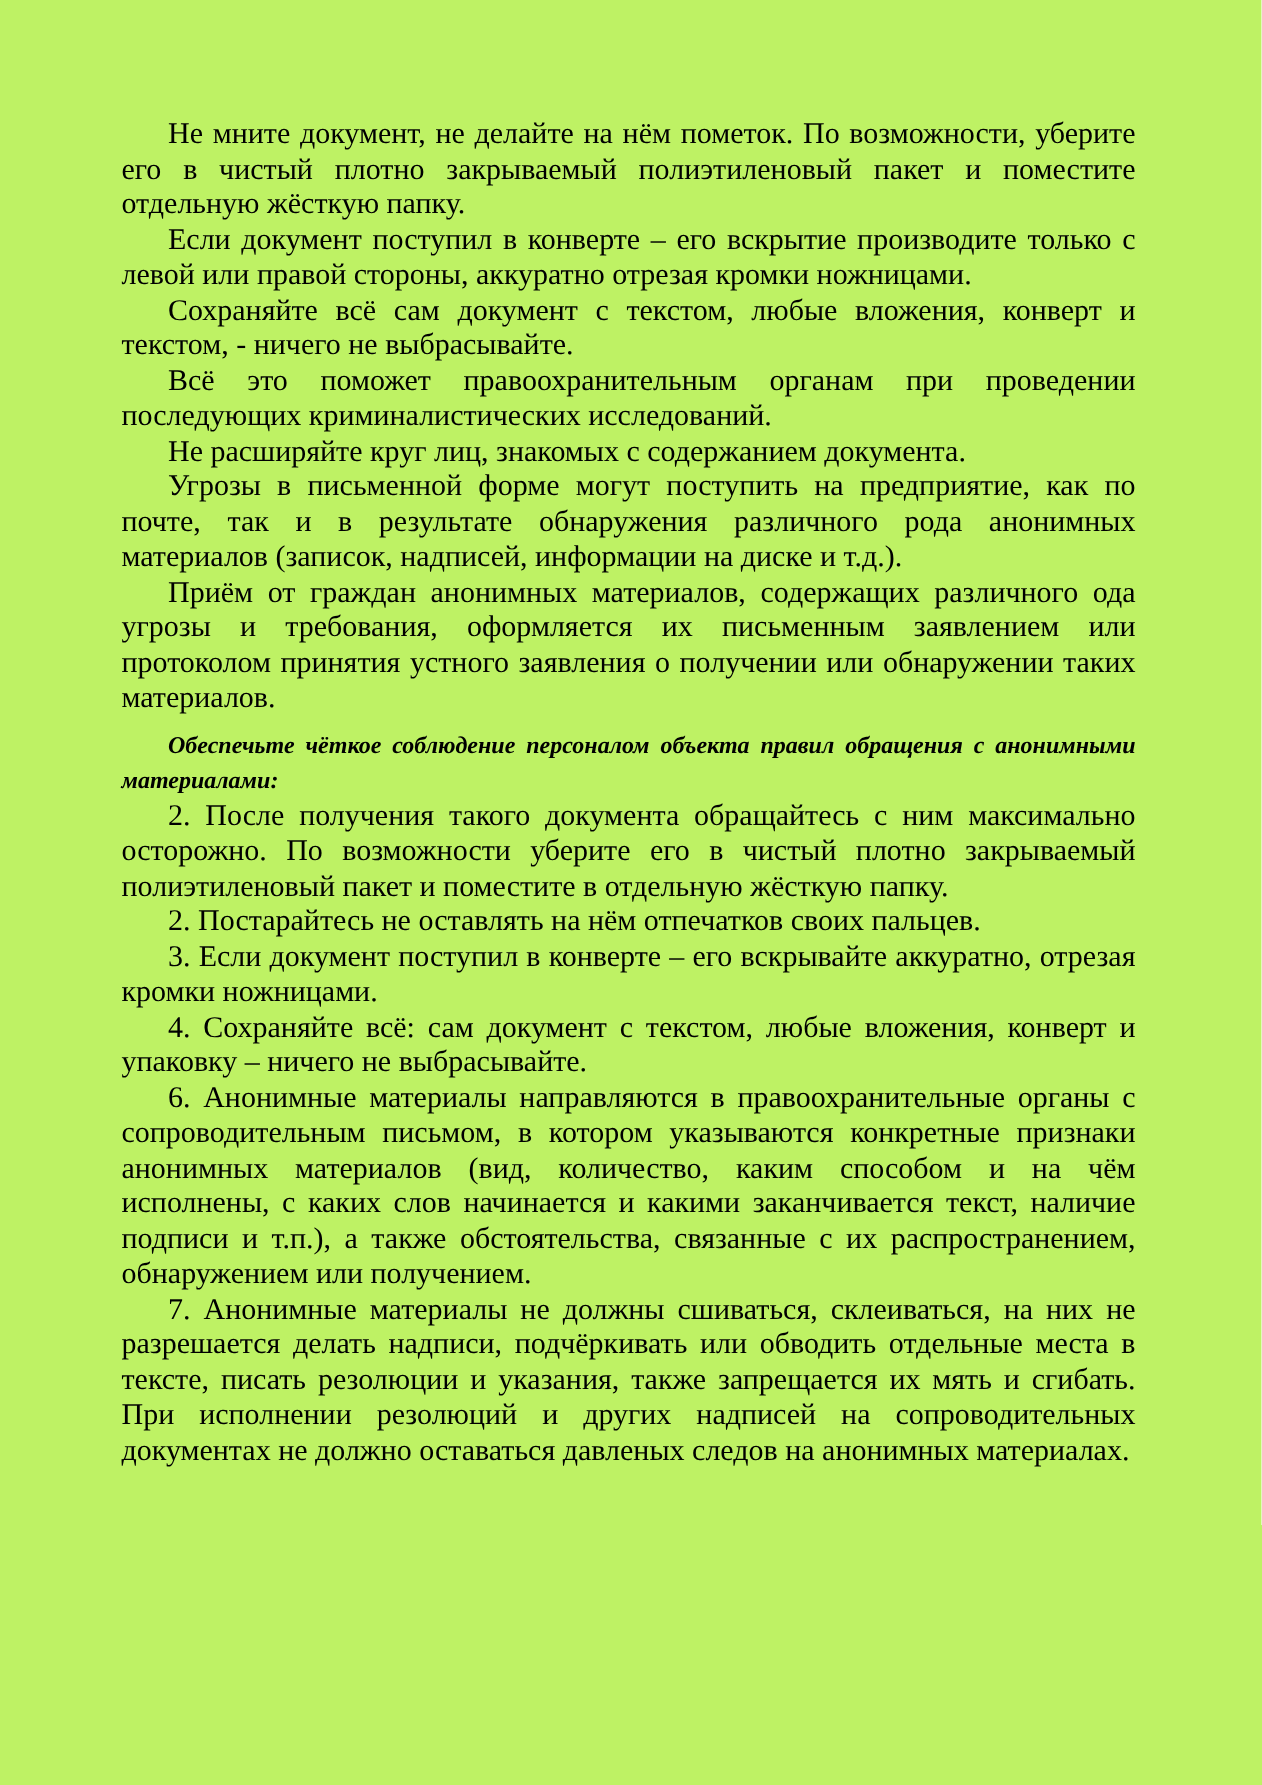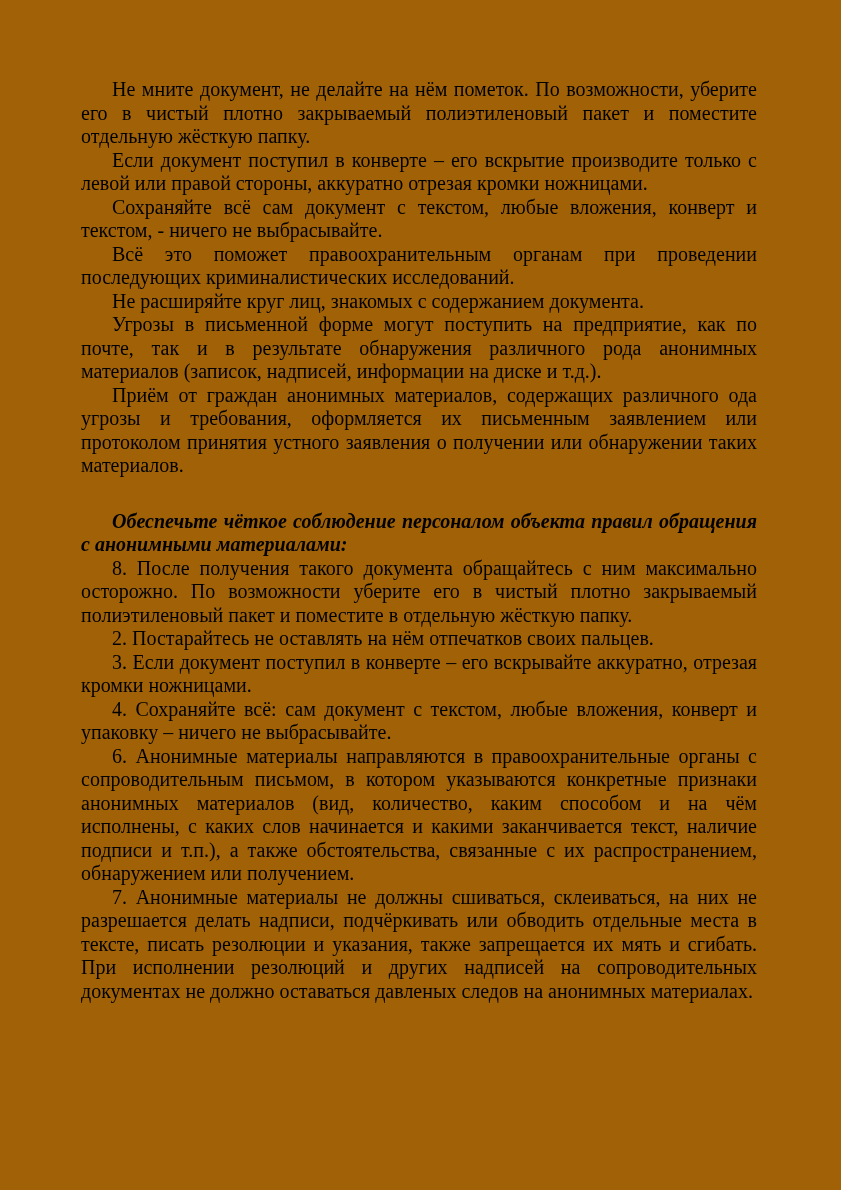--- a/index.html
+++ b/index.html
@@ -4,41 +4,41 @@
 <style>
   html, body {
     margin: 0;
     padding: 0;
     background: #ffffff;
   }
   .page {
     position: relative;
     width: 841px;
     height: 1190px;
-    background: #a16207;
+    background: #bef264;
     box-sizing: border-box;
     padding: 78px 84px 0 81px;
     overflow: hidden;
     font-family: "Liberation Serif", serif;
     color: #000000;
   }
   .content {
     width: 676px;
   }
   p.para {
     margin: 0;
     font-size: 20px;
     line-height: 23.5px;
     text-align: justify;
     text-indent: 31px;
     color: #000000;
   }
   p.heading {
-    margin: 32px 0 0 0;
-    font-size: 20px;
+    margin: 8px 0 0 0;
+    font-size: 16px;
     line-height: 23.5px;
     text-align: justify;
     text-indent: 31px;
     font-weight: bold;
     font-style: italic;
     color: #000000;
   }
 </style>
 </head>
 <body>
@@ -48,20 +48,20 @@
     <p class="para">Не мните документ, не делайте на нём пометок. По возможности, уберите его в чистый плотно закрываемый полиэтиленовый пакет и поместите отдельную жёсткую папку.</p>
     <p class="para">Если документ поступил в конверте – его вскрытие производите только с левой или правой стороны, аккуратно отрезая кромки ножницами.</p>
     <p class="para">Сохраняйте всё сам документ с текстом, любые вложения, конверт и текстом, - ничего не выбрасывайте.</p>
     <p class="para">Всё это поможет правоохранительным органам при проведении последующих криминалистических исследований.</p>
     <p class="para">Не расширяйте круг лиц, знакомых с содержанием документа.</p>
     <p class="para">Угрозы в письменной форме могут поступить на предприятие, как по почте, так и в результате обнаружения различного рода анонимных материалов (записок, надписей, информации на диске и т.д.).</p>
     <p class="para">Приём от граждан анонимных материалов, содержащих различного ода угрозы и требования, оформляется их письменным заявлением или протоколом принятия устного заявления о получении или обнаружении таких материалов.</p>
 
     <p class="heading">Обеспечьте чёткое соблюдение персоналом объекта правил обращения с анонимными материалами:</p>
 
-    <p class="para">8. После получения такого документа обращайтесь с ним максимально осторожно. По возможности уберите его в чистый плотно закрываемый полиэтиленовый пакет и поместите в отдельную жёсткую папку.</p>
+    <p class="para">2. После получения такого документа обращайтесь с ним максимально осторожно. По возможности уберите его в чистый плотно закрываемый полиэтиленовый пакет и поместите в отдельную жёсткую папку.</p>
     <p class="para">2. Постарайтесь не оставлять на нём отпечатков своих пальцев.</p>
     <p class="para">3. Если документ поступил в конверте – его вскрывайте аккуратно, отрезая кромки ножницами.</p>
     <p class="para">4. Сохраняйте всё: сам документ с текстом, любые вложения, конверт  и упаковку – ничего не выбрасывайте.</p>
     <p class="para">6. Анонимные материалы направляются в правоохранительные органы с сопроводительным письмом, в котором указываются конкретные признаки анонимных материалов (вид, количество, каким способом и на чём исполнены, с каких слов начинается и какими заканчивается текст, наличие подписи и т.п.), а также обстоятельства, связанные с их распространением, обнаружением или получением.</p>
     <p class="para">7. Анонимные материалы не должны сшиваться, склеиваться, на них не разрешается делать надписи, подчёркивать или обводить отдельные места в тексте, писать резолюции и указания, также запрещается их мять и сгибать. При исполнении резолюций и других надписей на сопроводительных документах не должно оставаться давленых следов на анонимных материалах.</p>
   </div>
 </div>
 
 </body></html>

